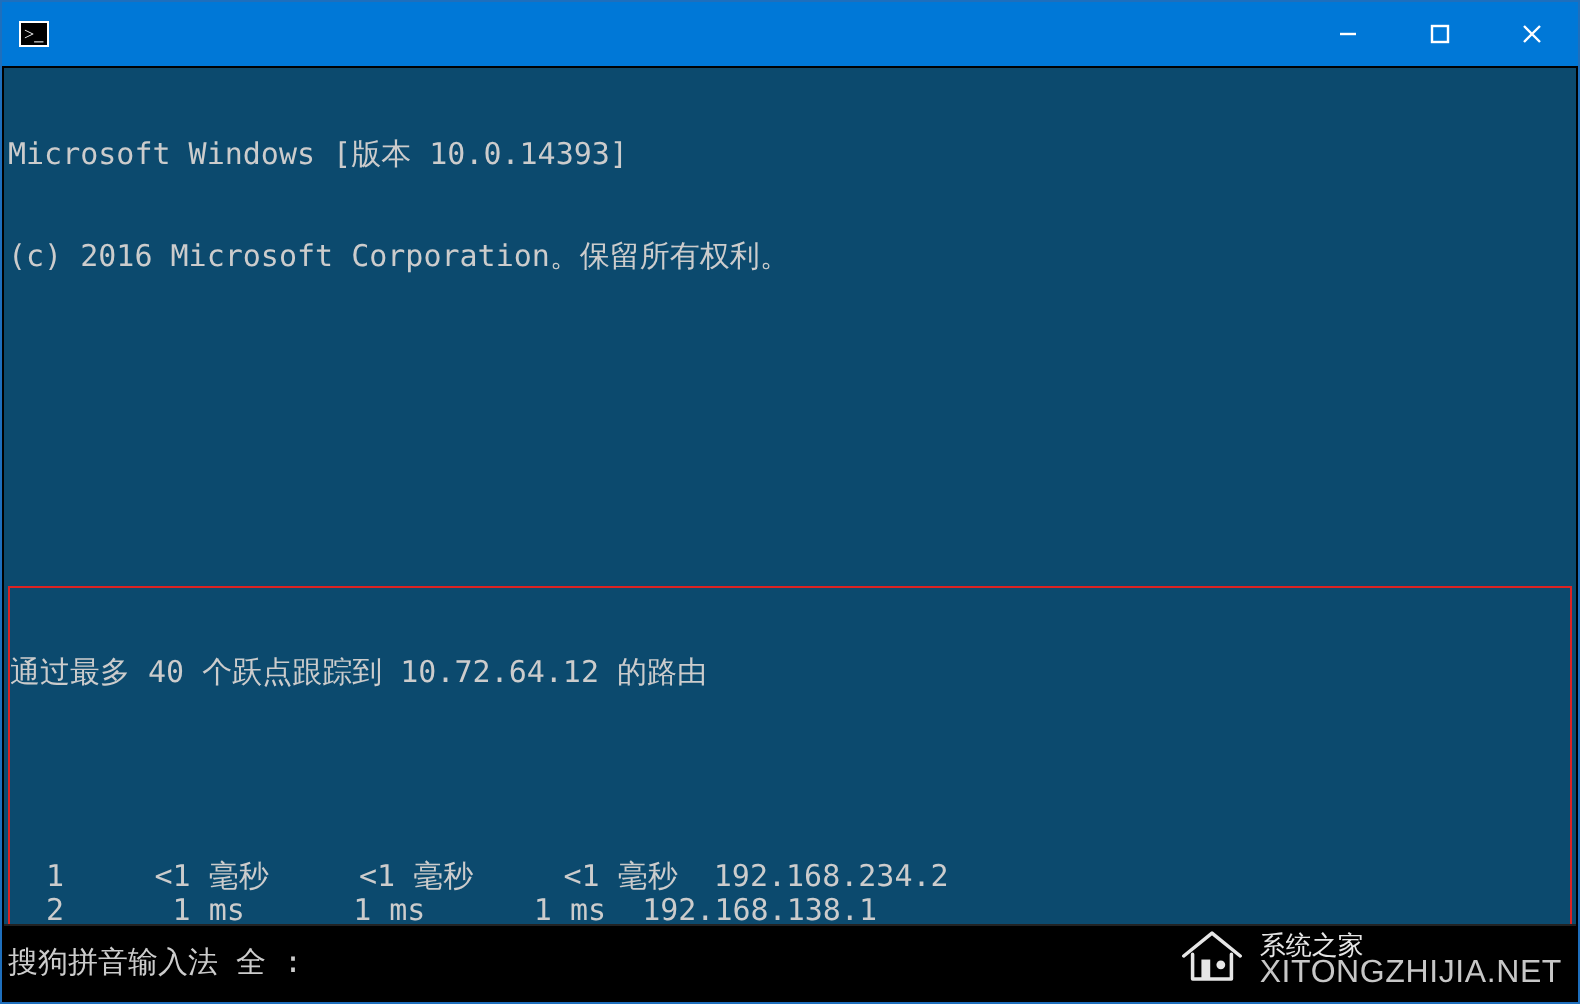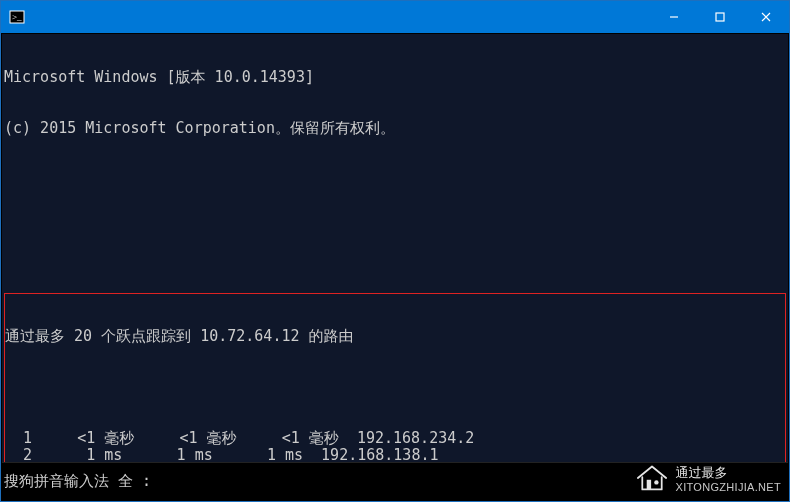--- a/index.html
+++ b/index.html
@@ -5,29 +5,29 @@
   * { margin: 0; padding: 0; box-sizing: border-box; }
   html, body { width: 790px; height: 502px; overflow: hidden; font-family: "NSimSun","SimSun","Consolas",monospace; background:#000; }
   .window { width: 790px; height: 502px; border: 1px solid #1e6fbd; position: relative; background:#000; }
   .titlebar { height: 32px; background: #0078d7; display:flex; align-items:center; justify-content:space-between; padding-left:8px; color:#fff; font-family:"Segoe UI",Tahoma,sans-serif; font-size:12px; }
   .titlebar-left { display:flex; align-items:center; gap:6px; }
   .titlebar-icon { width:16px; height:16px; display:flex; align-items:center; justify-content:center; }
   .titlebar-icon svg { width:16px; height:16px; }
   .winbtns { display:flex; height:100%; }
   .winbtn { width:46px; height:32px; display:flex; align-items:center; justify-content:center; color:#fff; }
   .winbtn svg { width:10px; height:10px; stroke:#fff; stroke-width:1.2; fill:none; }
-  .terminal { position:absolute; left:1px; right:1px; top:33px; bottom:1px; background:#0f172a; color:#ccc; font-size:15px; line-height:17px; padding:1px 2px; font-family:"NSimSun","SimSun","Consolas",monospace; white-space:pre; }
+  .terminal { position:absolute; left:1px; right:1px; top:33px; bottom:1px; background:#0c4a6e; color:#ccc; font-size:15px; line-height:17px; padding:1px 2px; font-family:"NSimSun","SimSun","Consolas",monospace; white-space:pre; }
   .line { white-space:pre; }
   .redbox { border:1px solid #d22; margin:3px 0 1px 0; padding:0 0; }
   .redbox .line { white-space:pre; }
   .statusbar { position:absolute; left:1px; right:1px; bottom:1px; height:38px; background:#000; color:#ccc; font-size:15px; display:flex; align-items:center; padding-left:2px; border-top:1px solid #222; }
   .watermark { position:absolute; right:8px; bottom:4px; display:flex; align-items:center; gap:6px; opacity:.9; }
   .watermark .logo svg { width:36px; height:30px; }
   .watermark .txt { color:#fff; font-family:"Microsoft YaHei","SimHei",sans-serif; font-size:13px; line-height:14px; text-align:left; }
-  .watermark .txt .sub { font-size:11px; letter-spacing:.3px; color:#ddd; }
+  .watermark .txt .sub { font-size:16px; letter-spacing:.3px; color:#ddd; }
 </style>
 </head>
 <body>
 
 <div class="window">
 
   <div class="titlebar">
     <div class="titlebar-left">
       <span class="titlebar-icon">
         <svg viewBox="0 0 16 16">
@@ -50,26 +50,26 @@
       <div class="winbtn close">
         <svg viewBox="0 0 10 10">
             <path d="M1 1 L9 9 M9 1 L1 9"></path>
           </svg>
       </div>
     </div>
   </div>
 
   <div class="terminal">
     <div class="line">Microsoft Windows [版本 10.0.14393]</div>
-    <div class="line">(c) 2015 Microsoft Corporation。保留所有权利。</div>
+    <div class="line">(c) 2016 Microsoft Corporation。保留所有权利。</div>
     <div class="line">&nbsp;</div>
     <div class="line">&nbsp;</div>
 
     <div class="redbox">
-      <div class="line">通过最多 20 个跃点跟踪到 10.72.64.12 的路由</div>
+      <div class="line">通过最多 40 个跃点跟踪到 10.72.64.12 的路由</div>
       <div class="line">&nbsp;</div>
       <div id="hops-container"><div class="line">  1     &lt;1 毫秒     &lt;1 毫秒     &lt;1 毫秒  192.168.234.2</div><div class="line">  2      1 ms      1 ms      1 ms  192.168.138.1</div></div>
     </div>
 
     
 
     
   </div>
 
   <div class="statusbar">
@@ -81,18 +81,18 @@
       <svg viewBox="0 0 40 34">
         <g fill="none" stroke="#fff" stroke-width="2" stroke-linejoin="round" stroke-linecap="round">
           <path d="M4 17 L20 4 L36 17"></path>
           <path d="M9 16 V30 H31 V16"></path>
           <rect x="14" y="19" width="5" height="11" fill="#fff" stroke="none"></rect>
           <circle cx="25" cy="22" r="2.5" fill="#fff" stroke="none"></circle>
         </g>
       </svg>
     </span>
     <span class="txt">
-      <div>通过最多</div>
+      <div>系统之家</div>
       <div class="sub">XITONGZHIJIA.NET</div>
     </span>
   </div>
 
 </div>
 
 </body></html>

